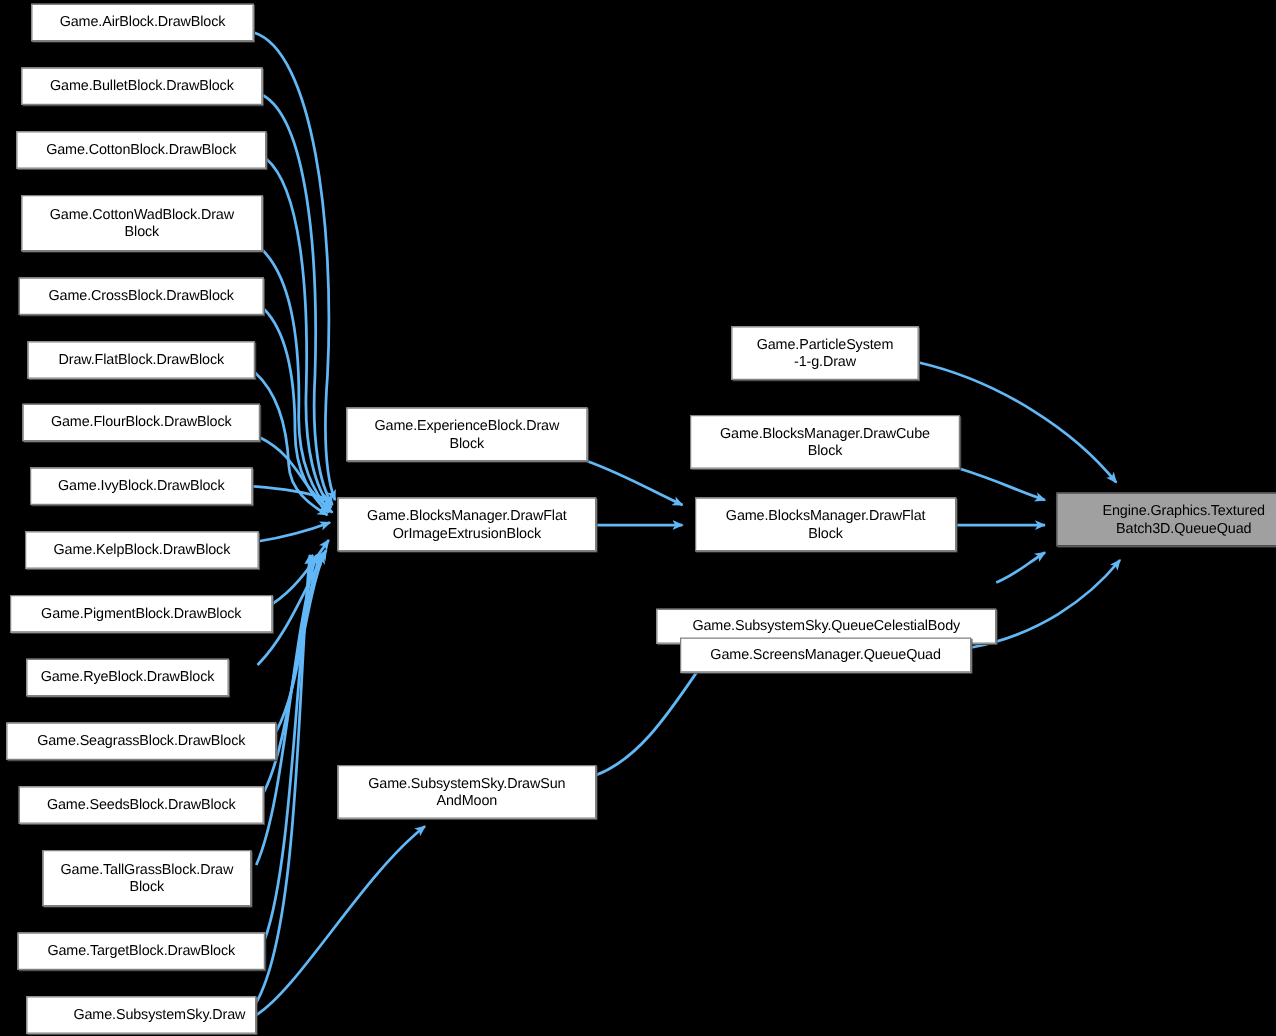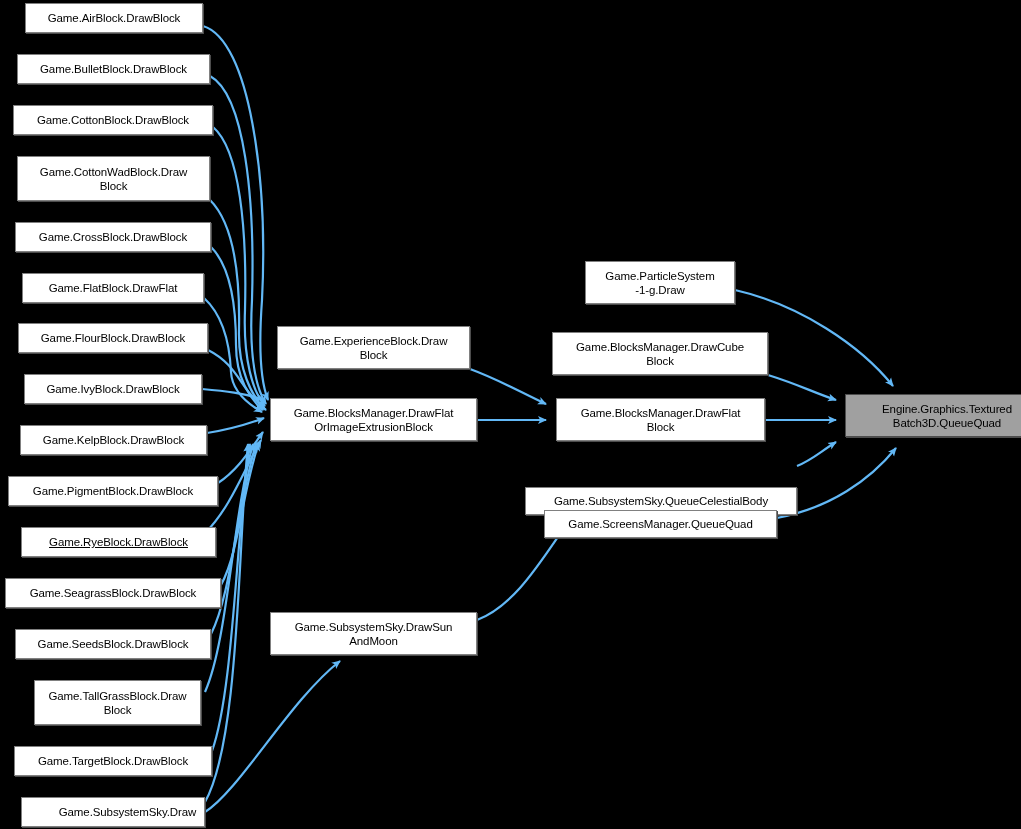--- a/index.html
+++ b/index.html
@@ -96,26 +96,26 @@
       <path d="M477,620 C530,600 560,520 596,490"></path>
     </g>
   </svg>
 
   <div class="node" style="left:25px;  top:3px;   width:178px; height:30px;"><span class="node-label">Game.AirBlock.DrawBlock</span></div>
   <div class="node" style="left:17px;  top:54px;  width:193px; height:30px;"><span class="node-label">Game.BulletBlock.DrawBlock</span></div>
   <div class="node" style="left:13px;  top:105px; width:200px; height:30px;"><span class="node-label">Game.CottonBlock.DrawBlock</span></div>
   <div class="node" style="left:17px;  top:156px; width:193px; height:45px;"><span class="node-label">Game.CottonWadBlock.Draw
 Block</span></div>
   <div class="node" style="left:15px;  top:222px; width:196px; height:30px;"><span class="node-label">Game.CrossBlock.DrawBlock</span></div>
-  <div class="node" style="left:22px;  top:273px; width:182px; height:30px;"><span class="node-label">Game.FlatBlock.DrawFlat</span></div>
+  <div class="node" style="left:22px;  top:273px; width:182px; height:30px;"><span class="node-label">Draw.FlatBlock.DrawBlock</span></div>
   <div class="node" style="left:18px;  top:323px; width:190px; height:30px;"><span class="node-label">Game.FlourBlock.DrawBlock</span></div>
   <div class="node" style="left:24px;  top:374px; width:178px; height:30px;"><span class="node-label">Game.IvyBlock.DrawBlock</span></div>
   <div class="node" style="left:20px;  top:425px; width:187px; height:30px;text-align:center;"><span class="node-label">Game.KelpBlock.DrawBlock</span></div>
   <div class="node" style="left:8px;   top:476px; width:210px; height:30px;"><span class="node-label">Game.PigmentBlock.DrawBlock</span></div>
-  <div class="node" style="left:21px;  top:527px; width:195px; height:30px;text-decoration:underline;"><span class="node-label">Game.RyeBlock.DrawBlock</span></div>
+  <div class="node" style="left:21px;  top:527px; width:162px; height:30px;"><span class="node-label">Game.RyeBlock.DrawBlock</span></div>
   <div class="node" style="left:5px;   top:578px; width:216px; height:30px;"><span class="node-label">Game.SeagrassBlock.DrawBlock</span></div>
   <div class="node" style="left:15px;  top:629px; width:196px; height:30px;"><span class="node-label">Game.SeedsBlock.DrawBlock</span></div>
   <div class="node" style="left:22px;  top:680px; width:167px; height:45px;margin-left:12px;"><span class="node-label">Game.TallGrassBlock.Draw
 Block</span></div>
   <div class="node" style="left:14px;  top:746px; width:198px; height:30px;"><span class="node-label">Game.TargetBlock.DrawBlock</span></div>
   <div class="node" style="left:21px;  top:797px; width:184px; height:30px;padding-left:29px;"><span class="node-label">Game.SubsystemSky.Draw</span></div>
 
   <div class="node" style="left:277px; top:326px; width:193px; height:43px;"><span class="node-label">Game.ExperienceBlock.Draw
 Block</span></div>
   <div class="node" style="left:270px; top:398px; width:207px; height:43px;"><span class="node-label">Game.BlocksManager.DrawFlat

